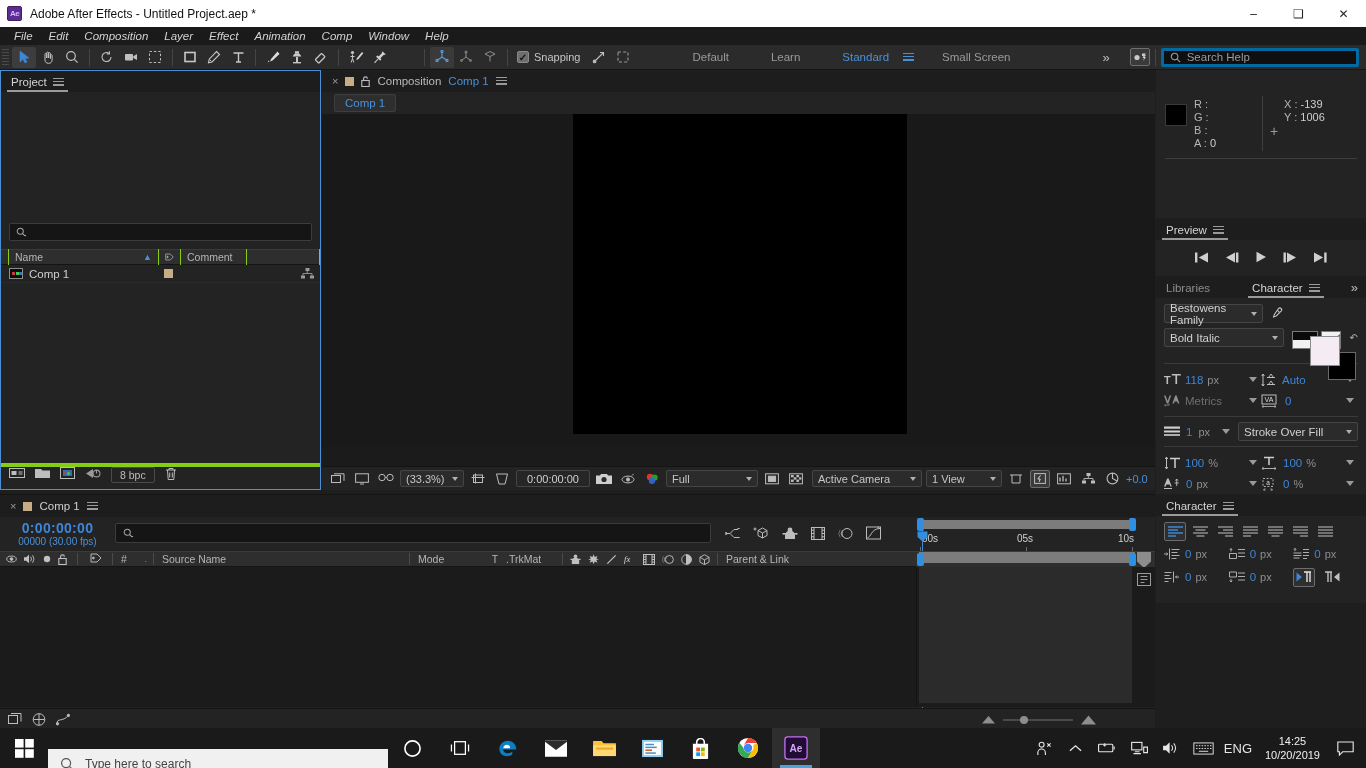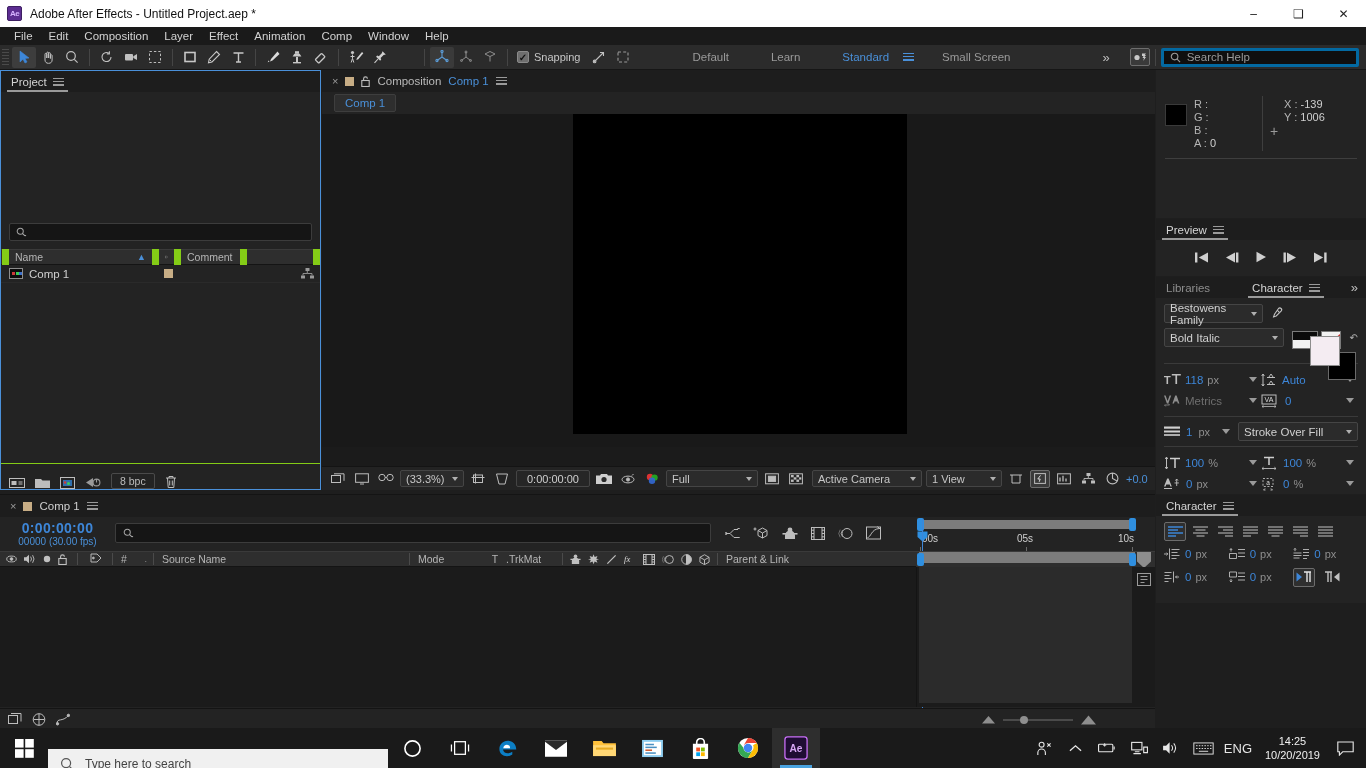--- a/index.html
+++ b/index.html
@@ -27,21 +27,21 @@
   }
   .title-text{ font-size:12px; color:#111; }
   .win-btns{ position:absolute; right:0; top:0; height:27px; display:flex; }
   .win-btn{ width:45px;height:27px;display:flex;align-items:center;justify-content:center;
             color:#222; font-size:12px; }
   .win-btn.close{ }
 
   
   .menubar{
     position:absolute; left:0; top:27px; width:1366px; height:18px;
-    background:#1a1a1a; display:flex; align-items:center; padding-left:6px;
+    background:#1a1a1a; display:flex; align-items:center; padding-left:6px;font-style:italic;
   }
   .menu-item{ padding:0 8px; font-size:11.5px; color:#d2d2d2; line-height:18px; }
 
   
   .toolbar{
     position:absolute; left:0; top:45px; width:1366px; height:25px;
     background:#2b2b2b; border-bottom:1px solid #161616;
     display:flex; align-items:center;
   }
   .grip{ width:7px;height:17px;margin:0 3px 0 2px;
@@ -74,30 +74,30 @@
                #9a9a9a 3px 4.5px,transparent 4.5px 6px,#9a9a9a 6px 7.5px); }
 
   
   #project-panel{ left:0; top:70px; width:321px; height:420px;
                   border:1px solid #4a90d9; background:#232323; }
   .proj-body{ height:125px; }
   .proj-search{ margin:6px 8px 0 8px; height:18px; background:#151515;border:1px solid #3c3c3c;
                 border-radius:2px; display:flex;align-items:center;padding:0 6px; }
   .proj-cols{ margin-top:8px; height:16px; background:#2e2e2e; display:flex; align-items:center;
               border-top:1px solid #3a3a3a; border-bottom:1px solid #141414; font-size:10.5px;color:#b5b5b5; }
-  .col{ display:flex;align-items:center;height:16px;border-right:7px solid #84cc16;padding:0 6px; }
+  .col{ display:flex;align-items:center;height:16px;border-right:1px solid #84cc16;padding:0 6px; }
   .proj-row{ height:18px; display:flex; align-items:center; font-size:11.5px; color:#cfcfcf;
              border-bottom:1px solid #2a2a2a; }
   .comp-ico{ width:14px;height:11px;margin:0 6px 0 8px;
              background:#0c0c0c;border:1px solid #8d8d8d; position:relative; }
   .comp-ico i{ position:absolute;width:3px;height:3px;top:3px; }
   .swatch{ width:9px;height:9px;background:#c7ad85; }
   .proj-footer{ position:absolute;left:0;bottom:0;width:319px;height:26px;
-                background:#232323; border-top:1px solid #84cc16;
-                display:flex;align-items:flex-end;gap:10px;padding:0 8px; }
+                background:#232323; border-top:4px solid #84cc16;
+                display:flex;align-items:flex-start;gap:10px;padding:0 8px; }
   .bpc{ border:1px solid #4a4a4a;border-radius:2px;padding:1px 8px;font-size:10.5px;color:#bdbdbd; }
 
   
   #comp-panel{ left:322px; top:70px; width:833px; height:420px; background:#1b1b1b; }
   .comp-tabbar{ height:22px; background:#1d1d1d; display:flex; align-items:center;
                 padding-left:10px; gap:7px; font-size:11.5px; color:#b9b9b9; }
   .xclose{ color:#9b9b9b;font-size:11px; }
   .comp-blue{ color:#4a90d9; }
   .comp-sub{ height:22px; background:#232323; display:flex;align-items:center; padding-left:12px; }
   .comp-chip{ background:#2e2e2e;border:1px solid #3e3e3e;border-radius:2px;

